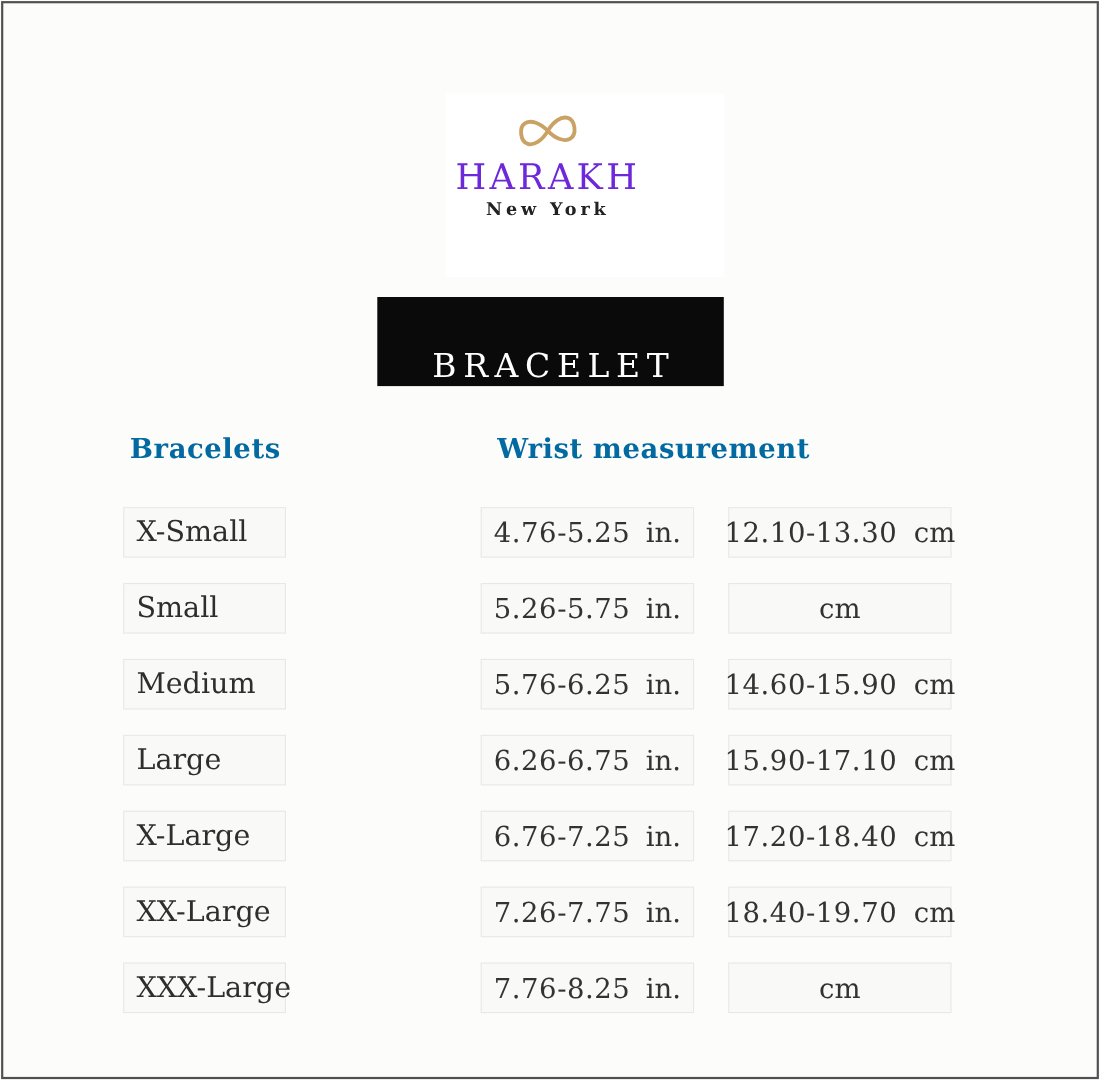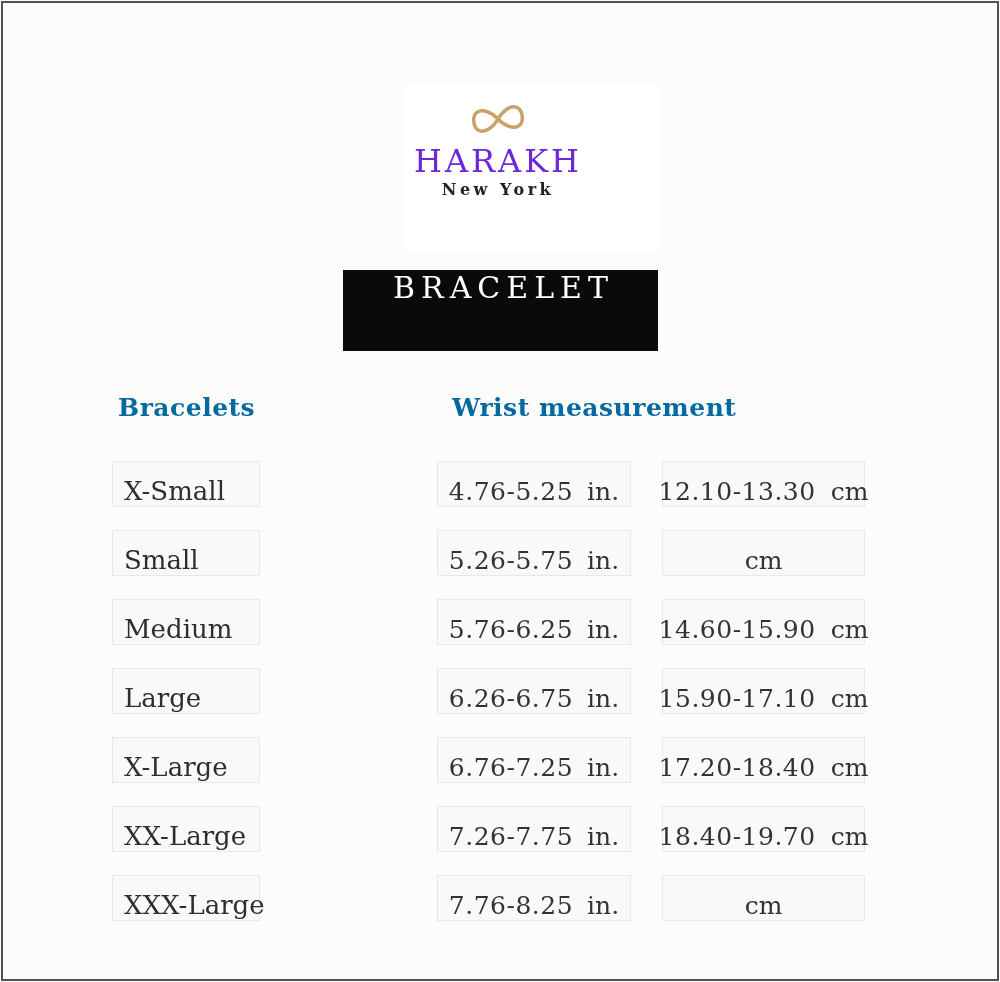--- a/index.html
+++ b/index.html
@@ -59,21 +59,21 @@
     white-space: nowrap;
   }
   
   .banner {
     position: absolute;
     left: 343px;
     top: 270px;
     width: 315px;
     height: 81px;
     display: flex;
-    align-items: flex-start;
+    align-items: flex-end;
     justify-content: center;
   }
   .banner-label {
     color: #ffffff;
     font-size: 30px;
     letter-spacing: 6px;
     padding-left: 6px; 
     white-space: nowrap;
   }
   
@@ -101,21 +101,21 @@
     margin-bottom: 23px;
   }
   .cell {
     position: absolute;
     top: 0;
     height: 46px;
     background: #f9f9f7;
     border: 1px solid #e8e8e5;
     box-sizing: border-box;
     display: flex;
-    align-items: flex-end;
+    align-items: center;
   }
   .size-cell {
     left: 112px;
     width: 148px;
     padding-left: 11px;
   }
   .in-cell {
     left: 437px;
     width: 194px;
     justify-content: center;

